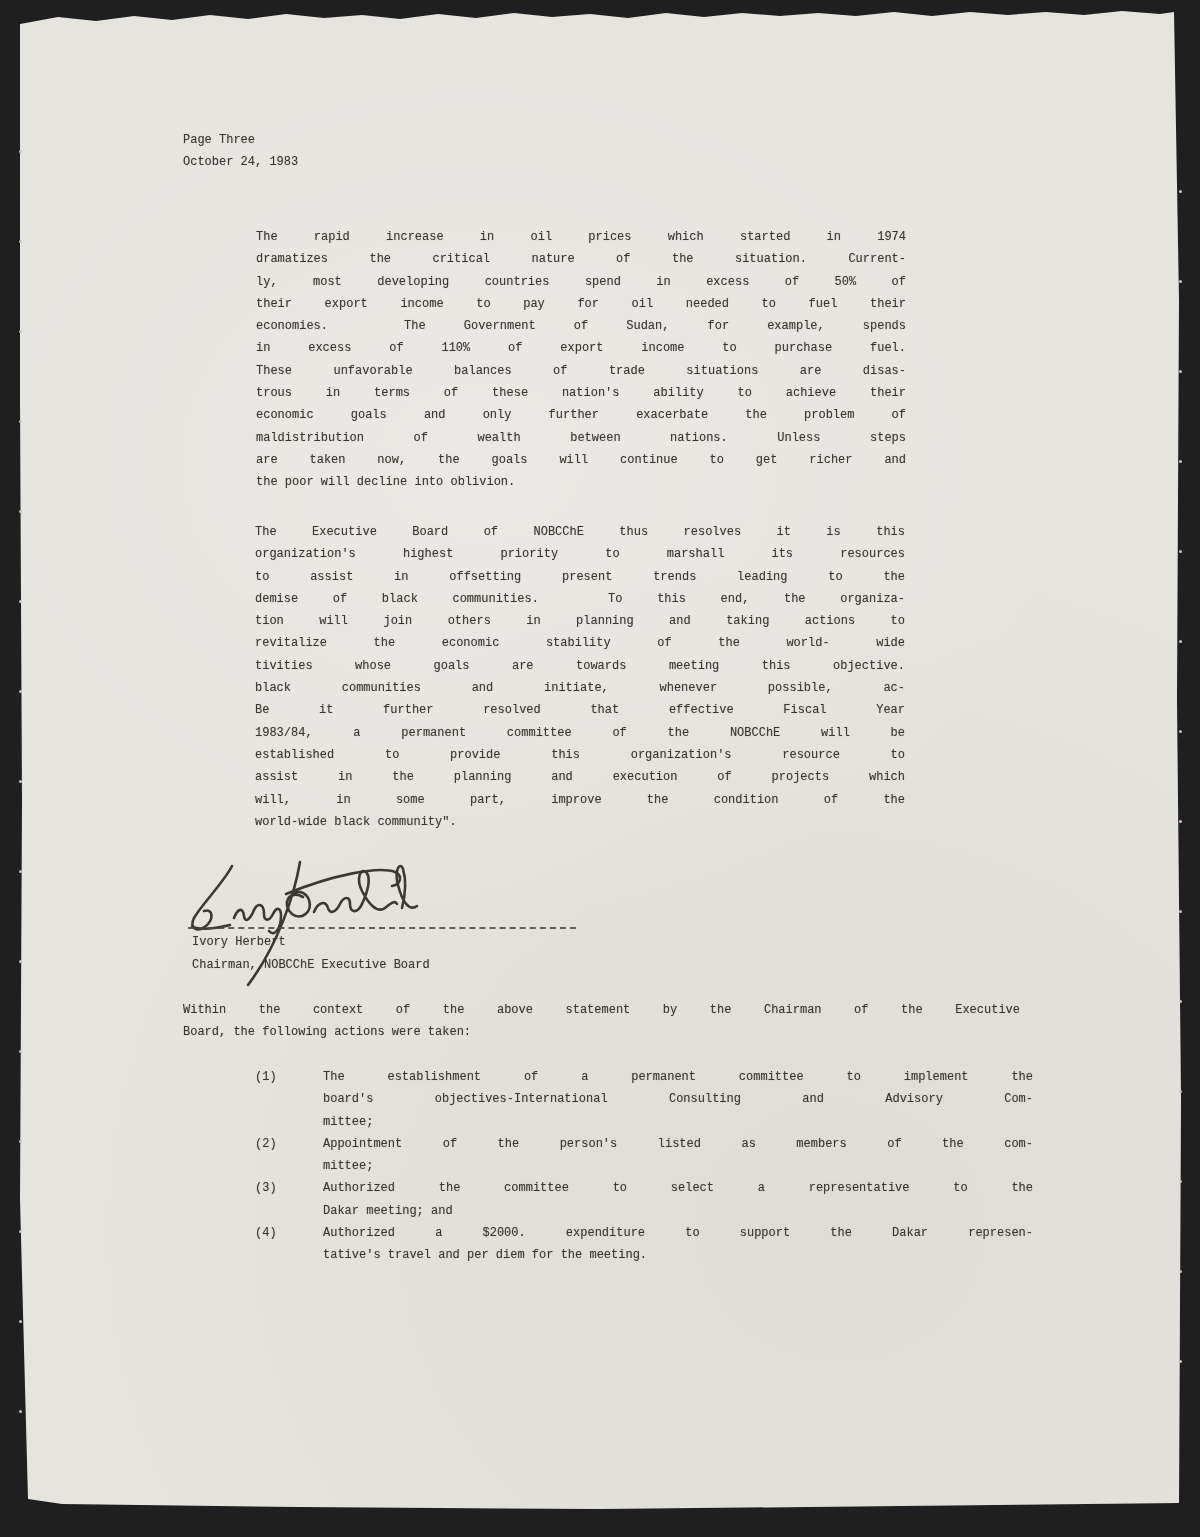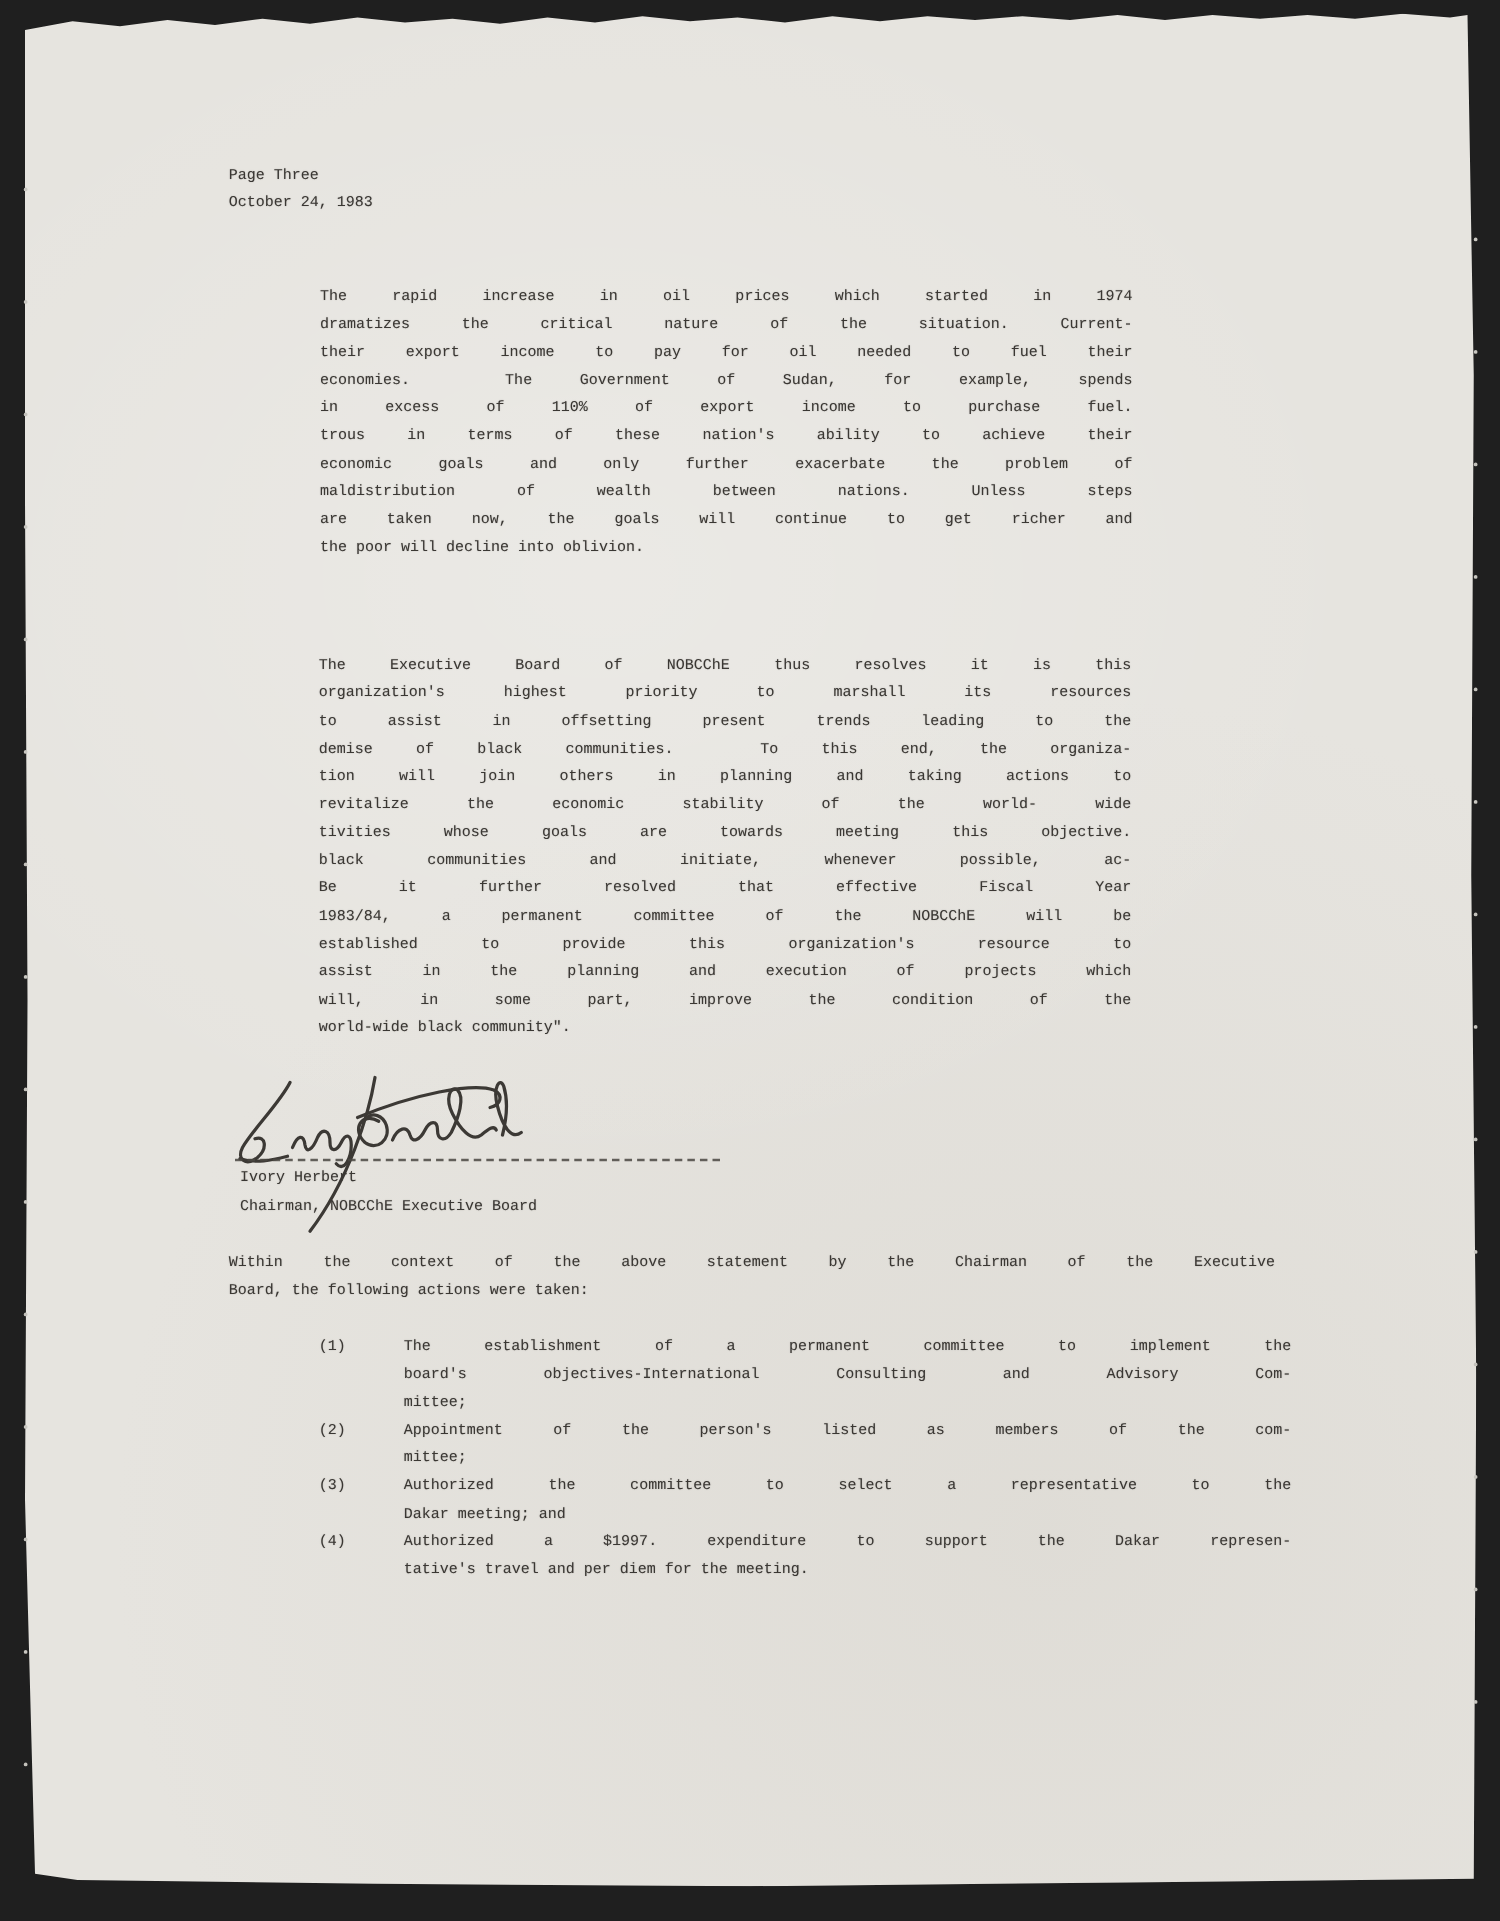--- a/index.html
+++ b/index.html
@@ -74,23 +74,25 @@
   <div class="perf right"></div>
 
   <div class="txt header plain">
     <div class="line">Page Three</div>
     <div class="line">October 24, 1983</div>
   </div>
 
   <div class="txt para1">
       <div class="line">The rapid increase in oil prices which started in 1974</div>
       <div class="line">dramatizes the critical nature of the situation. Current-</div>
+      <div class="line">ly, most developing countries spend in excess of 50% of</div>
       <div class="line">their export income to pay for oil needed to fuel their</div>
       <div class="line">economies.&nbsp; The Government of Sudan, for example, spends</div>
       <div class="line">in excess of 110% of export income to purchase fuel.</div>
+      <div class="line">These unfavorable balances of trade situations are disas-</div>
       <div class="line">trous in terms of these nation's ability to achieve their</div>
       <div class="line">economic goals and only further exacerbate the problem of</div>
       <div class="line">maldistribution of wealth between nations. Unless steps</div>
       <div class="line">are taken now, the goals will continue to get richer and</div>
       <div class="line">the poor will decline into oblivion.</div>
     </div>
 
   <div class="txt para2">
       <div class="line">The Executive Board of NOBCChE thus resolves it is this</div>
       <div class="line">organization's highest priority to marshall its resources</div>
@@ -153,18 +155,18 @@
     <div class="action-row">
       <div class="action-num">(3)</div>
       <div class="action-lines">
           <div class="line">Authorized the committee to select a representative to the</div>
           <div class="line">Dakar meeting; and</div>
         </div>
     </div>
     <div class="action-row">
       <div class="action-num">(4)</div>
       <div class="action-lines">
-          <div class="line">Authorized a $1997. expenditure to support the Dakar represen-</div>
+          <div class="line">Authorized a $2000. expenditure to support the Dakar represen-</div>
           <div class="line">tative's travel and per diem for the meeting.</div>
         </div>
     </div>
   </div>
 </div>
 
 </body></html>

